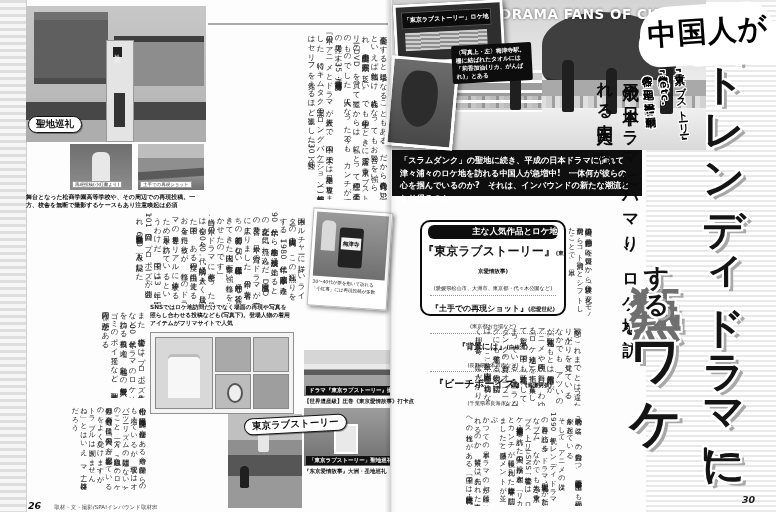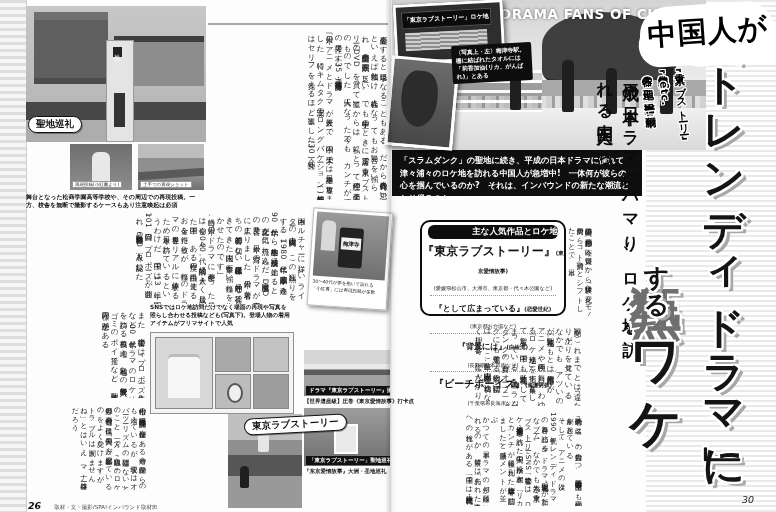--- a/index.html
+++ b/index.html
@@ -162,37 +162,37 @@
   </div>
 
   <div class="abs" style="left:420px;top:220px;width:146px;height:96px;background:#fff;border:2px solid #0d0d0d;border-radius:10px;z-index:2;box-sizing:border-box;">
     <div style="background:#0d0d0d;color:#fff;font-size:8.5px;font-weight:bold;text-align:right;
                 border-radius:6px;margin:3px 6px 2px;padding:1px 0;">主な人気作品とロケ地</div>
     <div style="text-align:center;line-height:1.1;">
       <span style="font-size:12px;font-weight:bold;">『東京ラブストーリー』</span><span style="font-size:5.5px;font-weight:bold;">(東京愛情故事)</span><br>
       <span style="font-size:5.2px;color:#222;">(愛媛県松山市、大洲市、東京都・代々木公園など)</span>
     </div>
     <div style="text-align:center;line-height:1.1;border-top:1px dotted #999;margin:1px 8px 0;padding-top:1px;">
-      <span style="font-size:8px;font-weight:bold;">『として広まっている』</span><span style="font-size:5.5px;font-weight:bold;">(恋愛世紀)</span><br>
+      <span style="font-size:8px;font-weight:bold;">『土手での再現ショット』</span><span style="font-size:5.5px;font-weight:bold;">(恋愛世紀)</span><br>
       <span style="font-size:5.2px;color:#222;">(東京都お台場など)</span>
     </div>
     <div style="text-align:center;line-height:1.1;border-top:1px dotted #999;margin:1px 8px 0;padding-top:1px;">
       <span style="font-size:8px;font-weight:bold;">『背景には』</span><span style="font-size:5.5px;font-weight:bold;">(白線流)</span><br>
       <span style="font-size:5.2px;color:#222;">(長野県松本市内など)</span>
     </div>
     <div style="text-align:center;line-height:1.1;border-top:1px dotted #999;margin:1px 8px 0;padding-top:1px;">
       <span style="font-size:10px;font-weight:bold;margin-top:11px;">『ビーチボーイズ』</span><span style="font-size:5.5px;font-weight:bold;">(海灘男孩)</span><br>
       <span style="font-size:5.2px;color:#222;">(千葉県布良海岸など)</span>
     </div>
   </div>
 
   <div class="vtext body-col abs" style="left:566px;top:222px;width:26px;height:94px;font-size:7px;z-index:1;">訪日中国人の消費行動が昨今、「爆買い」から「爆体験」へ変化。モノ消費からコト消費へとシフトしたことで、日本</div>
   <div class="vtext body-col abs" style="left:396px;top:322px;width:186px;height:84px;">観光がこれまでとは違った盛り上がりを見せている。
 なかでも、アツいのが「聖地巡礼」。もとは宗教用語だが、アニメや映画の舞台、いわゆる「ロケ地巡り」を指す言葉として定着し、中国でも「圣地巡礼」として広まっている。漫画『スラムダンク』の舞台とオープニングにも登場する「名物の踏切」には、ここ数年、中国人観光客が途切れなく押し寄せ、常に人だかり。</div>
   <div class="vtext body-col abs" style="left:396px;top:412px;width:186px;height:94px;font-size:7px;">映画『君の名は。』の舞台の一つ、静岡県伊東市・大室山でも同様の現象が起きている。
 そして、アニメの次は、1990年代トレンディドラマの舞台を訪ね歩く“ドラマ型聖地巡礼”が新たなブーム。なかでも人気が『東京ラブストーリー』。SNS「小紅書」では、ロケ地・愛媛県大洲市を訪れた中国人の投稿が相次ぎ、「リカとカンチが最後に別れた梅津寺駅を訪問しました」と感激コメントが並ぶ。
 かつての日本ドラマの何が琴線に触れるのか。背景には「失われた青春」への憧れがある。「中国では中学・高校時代に</div>
 
-  <div class="abs" style="left:742px;top:494px;font-size:9.5px;font-weight:normal;font-style:italic;color:#222;z-index:5;">30</div>
+  <div class="abs" style="left:742px;top:494px;font-size:9.5px;font-weight:bold;font-style:italic;color:#222;z-index:5;">30</div>
 
   <div class="abs" style="left:385px;top:0;width:12px;height:512px;z-index:6;pointer-events:none;
               background:linear-gradient(90deg,rgba(0,0,0,0) 0%,rgba(0,0,0,.16) 45%,rgba(0,0,0,.04) 60%,rgba(0,0,0,0) 100%);"></div>
 </div>
 
 </body></html>

